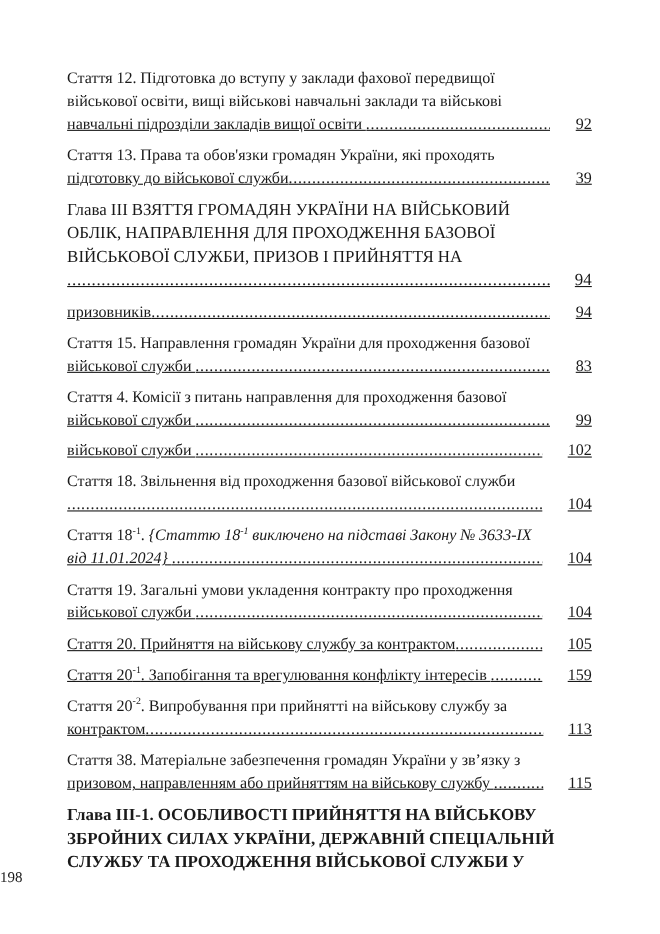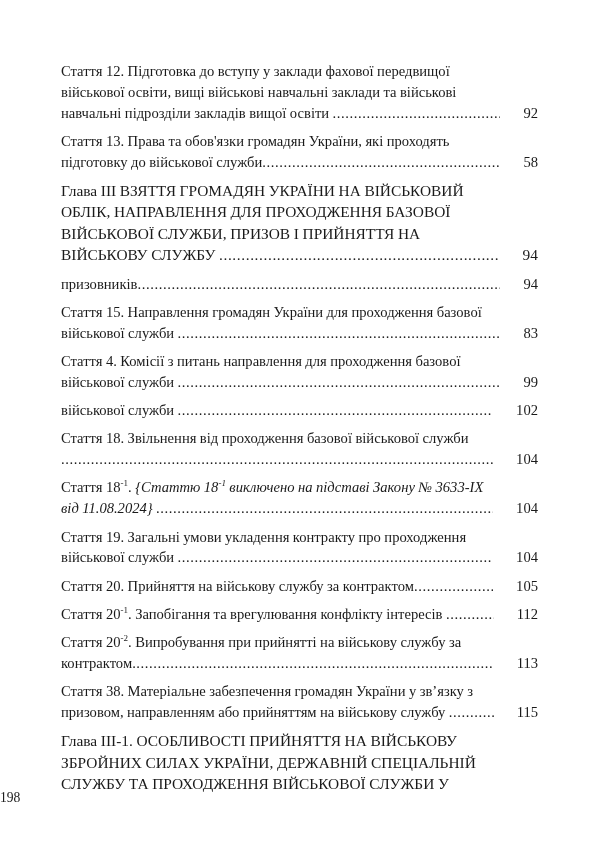--- a/index.html
+++ b/index.html
@@ -35,21 +35,21 @@
   
   .entry {
     position: relative;
     font-size: 14.6px;
     line-height: 20.8px;
     text-align: justify;
     text-justify: inter-word;
     margin: 0 0 7.5px 0;
     word-spacing: -0.2px;
   }
-  .entry:last-child { margin-bottom: 0; }
+  .entry:last-child { margin-bottom: 0; font-weight: bold; }
 
   
   .entry.chapter {
     font-size: 15.4px;
     line-height: 21.4px;
     margin-bottom: 8px;
   }
   .leader {
     
     display: inline-block;
@@ -58,20 +58,21 @@
     vertical-align: bottom;
     letter-spacing: 0.6px;
     color: #1a1a1a;
   }
 
   
   .tail {
     display: flex;
     align-items: flex-start;
     width: 100%;
+    text-decoration: underline;
   }
   .tail .tail-text {
     flex: 0 0 auto;
     white-space: pre;
   }
   .tail .leader {
     flex: 1 1 auto;
     min-width: 0;
   }
   .tail .page {
@@ -118,29 +119,28 @@
           <span class="tail-text">навчальні підрозділи закладів вищої освіти </span>
           <span class="leader" aria-hidden="true">............................................................................................................................................................................................................................</span>
           <span class="page">92</span>
         </div>
       </div>
       <div class="entry">
         <span class="line">Стаття 13. Права та обов'язки громадян України, які проходять</span>
         <div class="tail">
           <span class="tail-text">підготовку до військової служби</span>
           <span class="leader" aria-hidden="true">............................................................................................................................................................................................................................</span>
-          <span class="page">58</span>
+          <span class="page">39</span>
         </div>
       </div>
       <div class="entry chapter">
         <span class="line">Глава III ВЗЯТТЯ ГРОМАДЯН УКРАЇНИ НА ВІЙСЬКОВИЙ</span>
         <span class="line">ОБЛІК, НАПРАВЛЕННЯ ДЛЯ ПРОХОДЖЕННЯ БАЗОВОЇ</span>
         <span class="line">ВІЙСЬКОВОЇ СЛУЖБИ, ПРИЗОВ І ПРИЙНЯТТЯ НА</span>
         <div class="tail">
-          <span class="tail-text">ВІЙСЬКОВУ СЛУЖБУ </span>
           <span class="leader" aria-hidden="true">............................................................................................................................................................................................................................</span>
           <span class="page">94</span>
         </div>
       </div>
       <div class="entry">
         <div class="tail">
           <span class="tail-text">призовників</span>
           <span class="leader" aria-hidden="true">............................................................................................................................................................................................................................</span>
           <span class="page">94</span>
         </div>
@@ -172,21 +172,21 @@
         <span class="line">Стаття 18. Звільнення від проходження базової військової служби</span>
         <div class="tail">
           <span class="tail-text"></span>
           <span class="leader" aria-hidden="true">............................................................................................................................................................................................................................</span>
           <span class="page">104</span>
         </div>
       </div>
       <div class="entry">
         <span class="line">Стаття 18<sup>-1</sup>. <span class="italic">{Статтю 18<sup>-1</sup> виключено на підставі Закону № 3633-IX</span></span>
         <div class="tail">
-          <span class="tail-text"><span class="italic">від 11.08.2024}</span> </span>
+          <span class="tail-text"><span class="italic">від 11.01.2024}</span> </span>
           <span class="leader" aria-hidden="true">............................................................................................................................................................................................................................</span>
           <span class="page">104</span>
         </div>
       </div>
       <div class="entry">
         <span class="line">Стаття 19. Загальні умови укладення контракту про проходження</span>
         <div class="tail">
           <span class="tail-text">військової служби </span>
           <span class="leader" aria-hidden="true">............................................................................................................................................................................................................................</span>
           <span class="page">104</span>
@@ -196,21 +196,21 @@
         <div class="tail">
           <span class="tail-text">Стаття 20. Прийняття на військову службу за контрактом</span>
           <span class="leader" aria-hidden="true">............................................................................................................................................................................................................................</span>
           <span class="page">105</span>
         </div>
       </div>
       <div class="entry">
         <div class="tail">
           <span class="tail-text">Стаття 20<sup>-1</sup>. Запобігання та врегулювання конфлікту інтересів </span>
           <span class="leader" aria-hidden="true">............................................................................................................................................................................................................................</span>
-          <span class="page">112</span>
+          <span class="page">159</span>
         </div>
       </div>
       <div class="entry">
         <span class="line">Стаття 20<sup>-2</sup>. Випробування при прийнятті на військову службу за</span>
         <div class="tail">
           <span class="tail-text">контрактом</span>
           <span class="leader" aria-hidden="true">............................................................................................................................................................................................................................</span>
           <span class="page">113</span>
         </div>
       </div>

